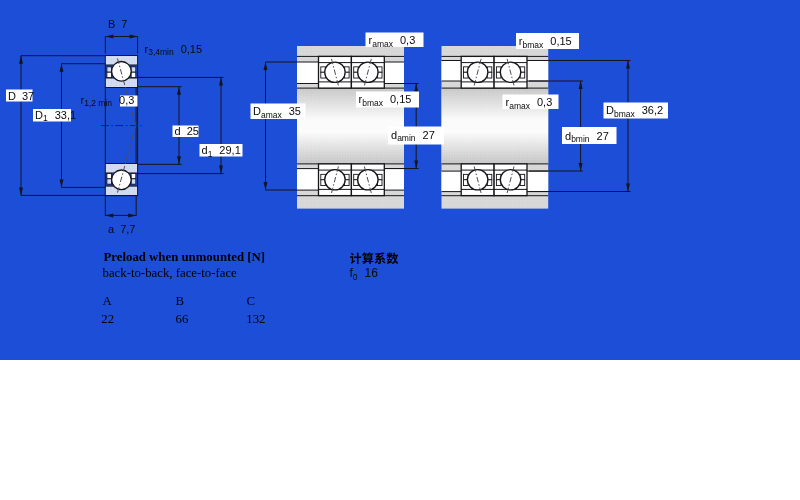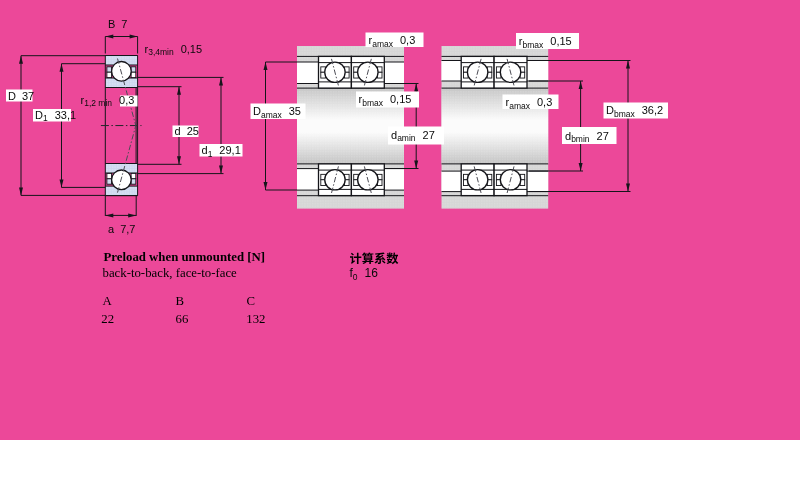--- a/index.html
+++ b/index.html
@@ -1,16 +1,16 @@
 <!DOCTYPE html>
 <html><head>
 <meta charset="utf-8">
 <style>
   html,body{margin:0;padding:0;background:#fff;}
-  .canvas{position:relative;width:800px;height:440px;background:#ec4899;overflow:hidden;}
+  .canvas{position:relative;width:800px;height:360px;background:#1d4ed8;overflow:hidden;}
   svg{display:block;}
   .ln{stroke:#15151a;stroke-width:1;fill:none;}
   .cl{stroke:#26262c;stroke-width:1;fill:none;stroke-dasharray:8 2.5 1.5 2.5;}
   .ct{stroke:#4c4c55;stroke-width:1;fill:none;stroke-dasharray:5.5 2 1.5 2;}
   .dim{font-family:"Liberation Sans",sans-serif;font-size:11px;fill:#0a0a0a;}
   .dim .sub{font-size:8.5px;}
   .f0{font-size:12px;}
   .serif{font-family:"Liberation Serif",serif;font-size:12.8px;fill:#000;}
   .bold{font-weight:bold;}
 </style>

